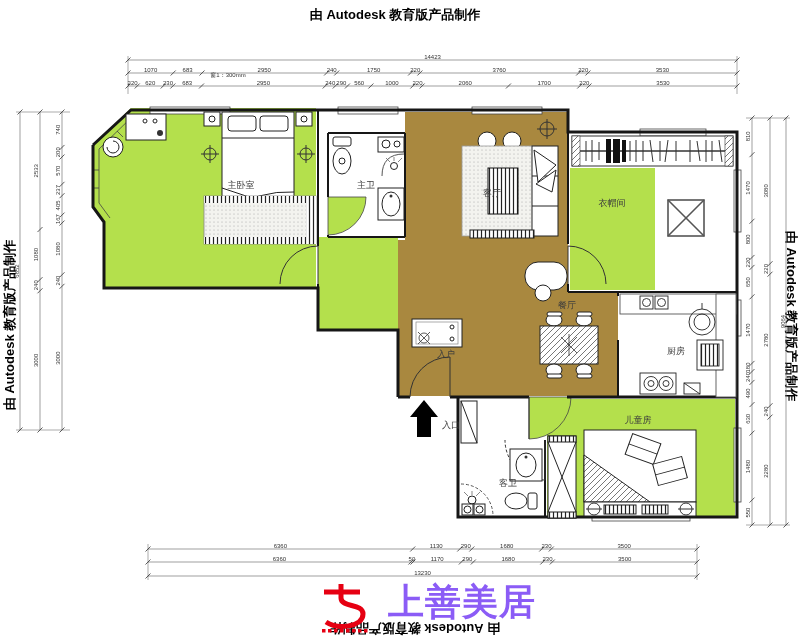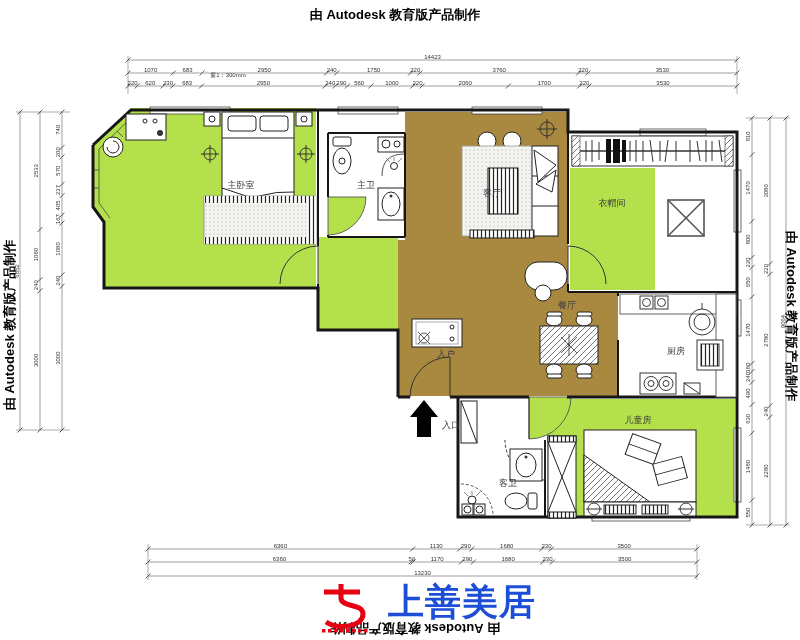--- a/index.html
+++ b/index.html
@@ -538,14 +538,14 @@
       <rect x="4" y="47" width="3.5" height="3.5"></rect>
         <rect x="10" y="47" width="3.5" height="3.5"></rect>
         <rect x="16" y="47" width="3.5" height="3.5"></rect>
       <rect x="22" y="47" width="3.5" height="3.5"></rect>
         <rect x="28" y="47" width="3.5" height="3.5"></rect>
         <rect x="34" y="47" width="3.5" height="3.5"></rect>
       <rect x="40" y="47" width="3.5" height="3.5"></rect>
         <rect x="46" y="47" width="3.5" height="3.5"></rect>
     </g>
   </svg>
-  <span class="logo-text" style="color: #1d4ed8;">上善美居</span>
+  <span class="logo-text" style="color: #8b5cf6;">上善美居</span>
 </div>
 
 </body></html>

